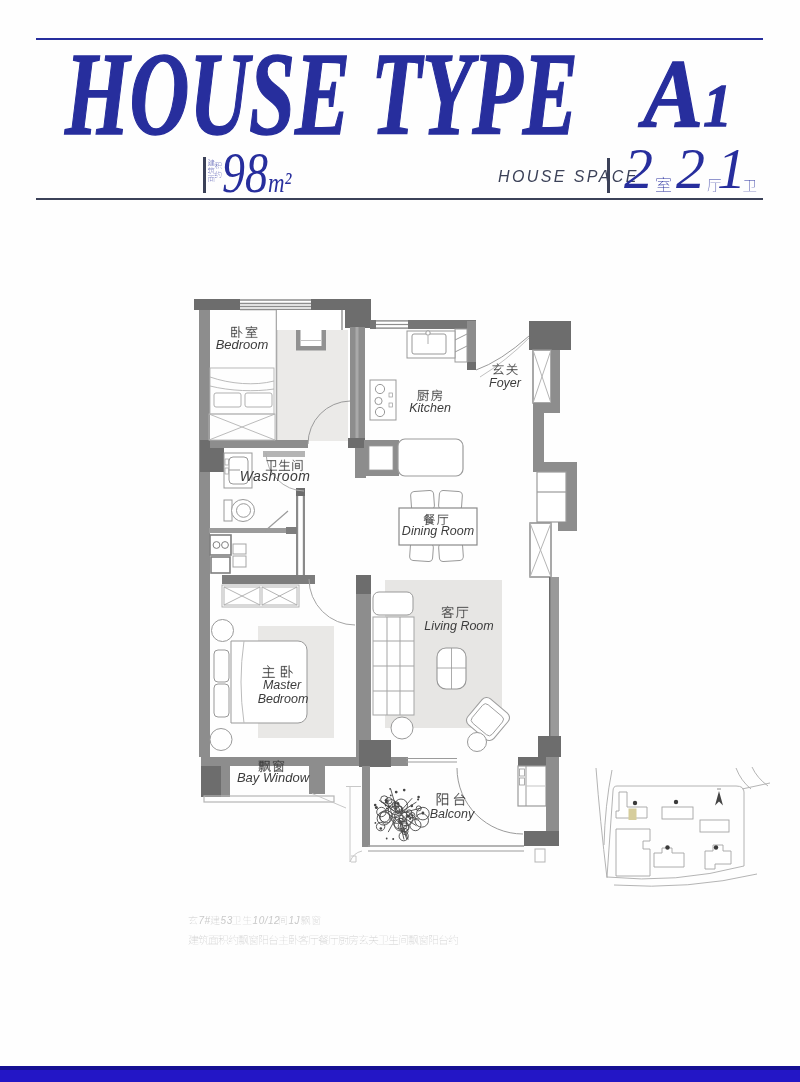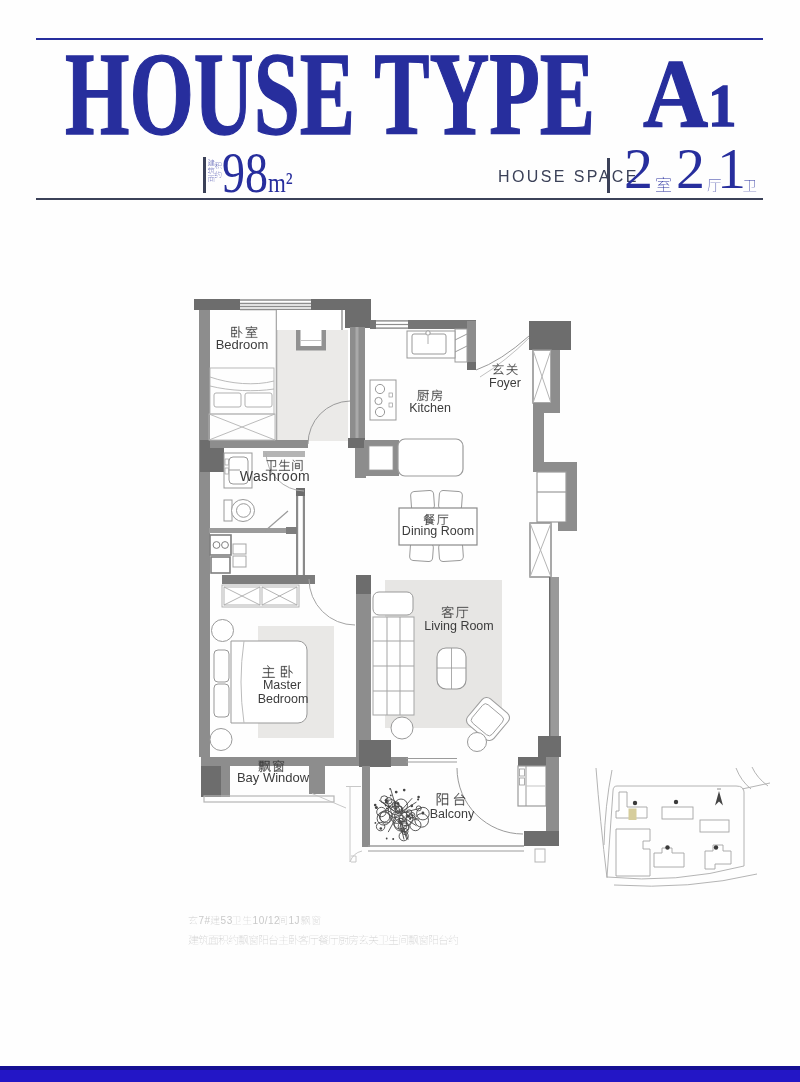--- a/index.html
+++ b/index.html
@@ -1,17 +1,17 @@
 <!DOCTYPE html>
 <html><head>
 <meta charset="utf-8">
 <style>
 html,body{margin:0;padding:0;background:#fff;}
 .page{position:relative;width:800px;height:1082px;background:#fefefe;overflow:hidden;
-  font-family:"Liberation Sans",sans-serif;}
+  font-family:"Liberation Sans",sans-serif;font-style:italic;}
 .abs{position:absolute;}
 #toprule{left:36px;top:38px;width:727px;height:2px;background:#272e9d;}
 #title{left:65px;top:35px;font-family:"Liberation Serif",serif;
   font-weight:bold;font-size:119px;line-height:119px;color:#272e9d;-webkit-text-stroke:1.4px #272e9d;
   transform:scaleX(0.696);transform-origin:0 0;white-space:nowrap;}
 #titleA{left:643px;top:44px;font-family:"Liberation Serif",serif;font-weight:bold;
   font-size:98px;line-height:98px;color:#272e9d;-webkit-text-stroke:1.3px #272e9d;
   transform:scaleX(0.92);transform-origin:0 0;}
 #titleA .one{font-size:62px;}
 #arealab{left:67px;top:168px;font-size:24px;color:#3b4158;letter-spacing:2.6px;}

